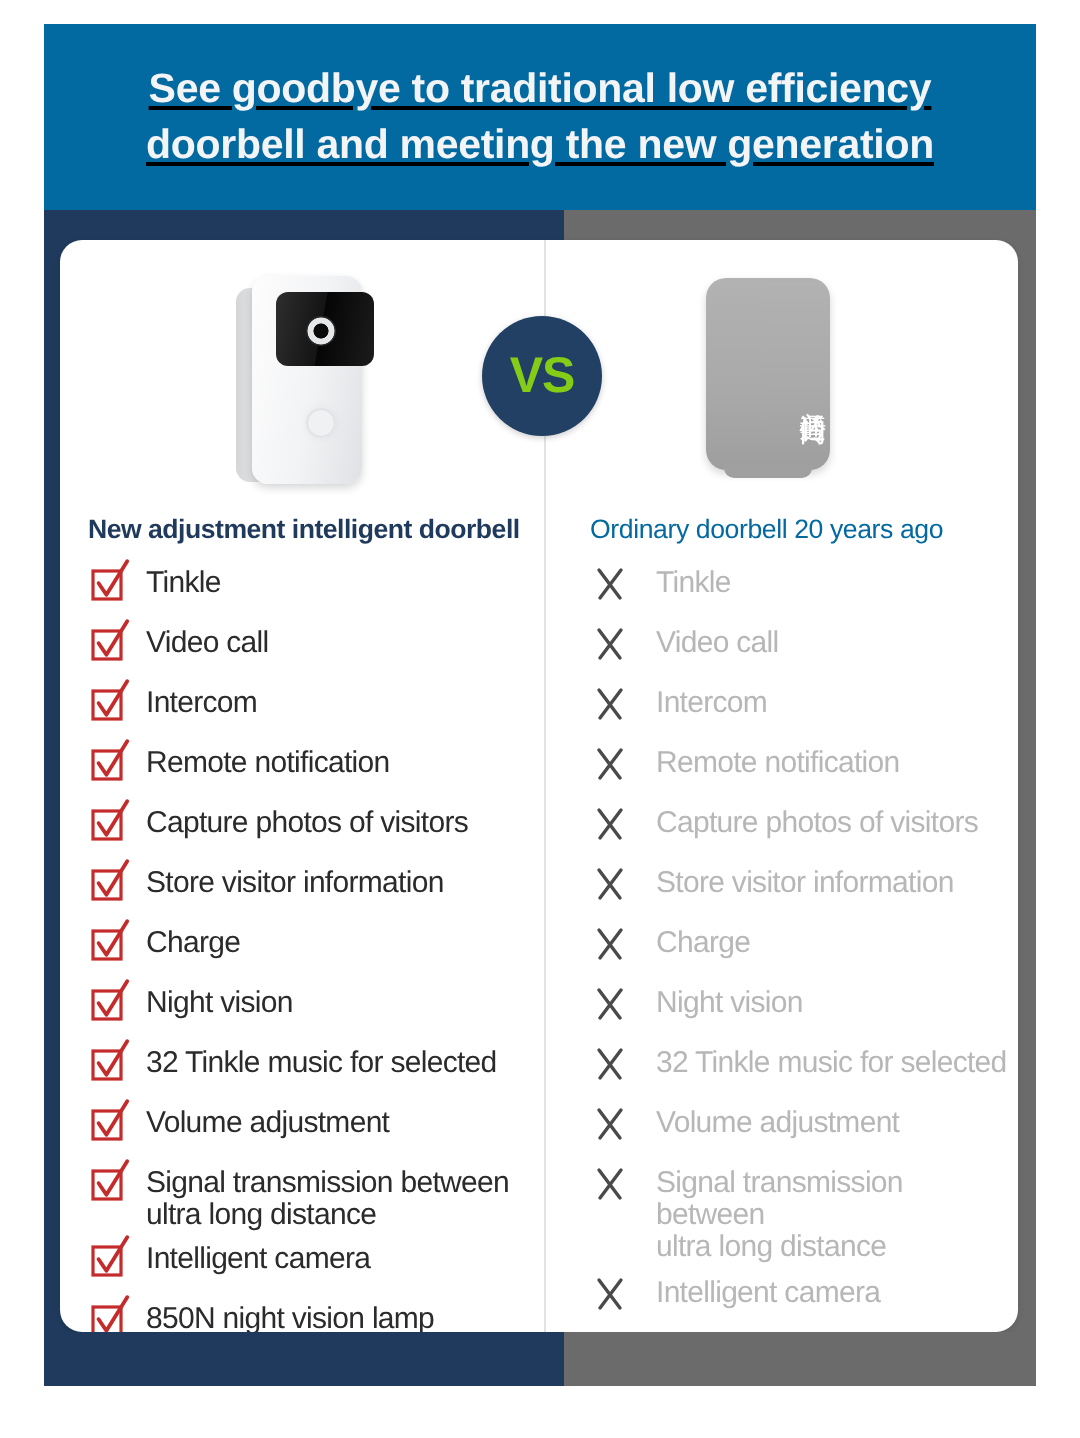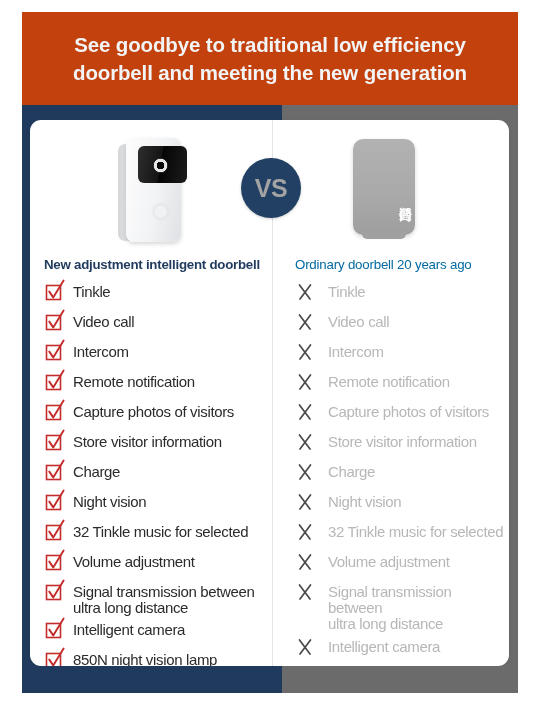--- a/index.html
+++ b/index.html
@@ -40,26 +40,27 @@
     height: 595px;
     background: #6b6b6b;
     border-top-right-radius: 4px;
   }
   .bg-banner {
     position: absolute;
     left: 22px;
     top: 12px;
     width: 496px;
     height: 93px;
-    background: #c2410c;
+    background: #0369a1;
     display: flex;
     align-items: center;
     justify-content: center;
     box-sizing: border-box;
     padding: 0 22px;
+    text-decoration: underline;
   }
   .banner-title {
     color: #f3f4f6;
     font-size: 20.5px;
     font-weight: bold;
     line-height: 1.32;
     text-align: center;
     letter-spacing: -0.15px;
     white-space: pre-line;
   }
@@ -194,21 +195,21 @@
 
   
   .vs-badge {
     position: absolute;
     left: 211px;
     top: 38px;
     width: 60px;
     height: 60px;
     border-radius: 50%;
     background: #224064;
-    color: #a3a3a3;
+    color: #84cc16;
     display: flex;
     align-items: center;
     justify-content: center;
     font-size: 25px;
     font-weight: bold;
     letter-spacing: -0.5px;
     z-index: 5;
     box-shadow: 0 1px 3px rgba(0,0,0,0.2);
   }
 

